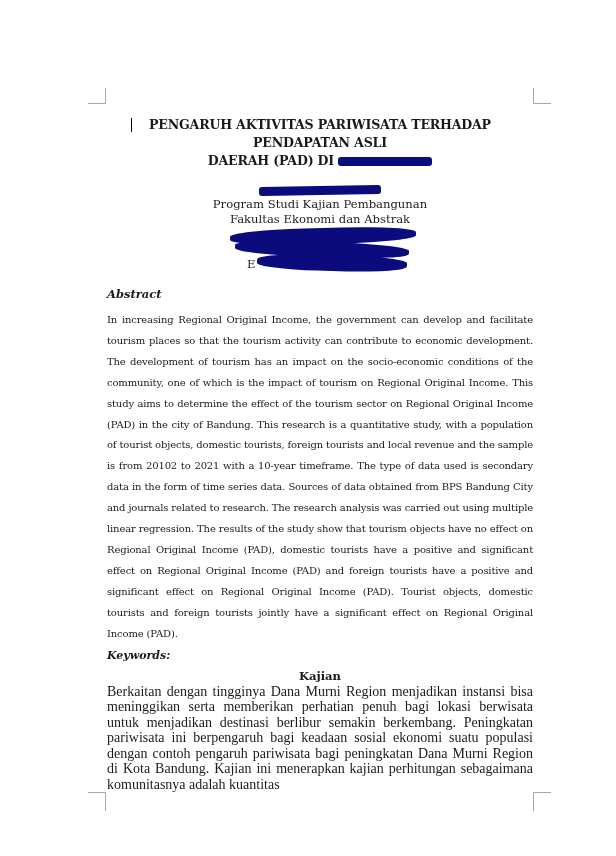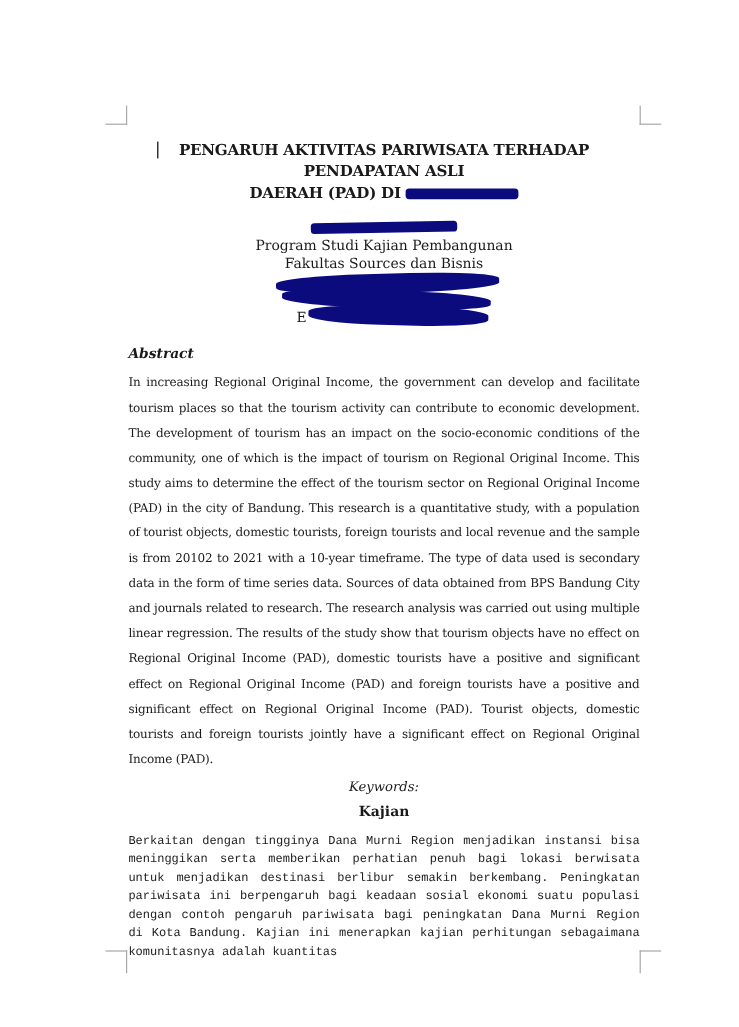--- a/index.html
+++ b/index.html
@@ -25,26 +25,26 @@
     .affil { text-align: center; font-size: 11.6px; line-height: 15px; margin-top: 6px; position: relative; }
     .affil div { white-space: nowrap; }
 
     .scribble { position: absolute; background: #0b0b7e; border-radius: 40%; }
 
     .abstract-heading { font-style: italic; font-weight: bold; font-size: 11.5px; margin-top: 14px; line-height: 16px; }
     .abstract-body {
       font-size: 10px; line-height: 20.9px; text-align: justify;
       margin-top: 8px; letter-spacing: -0.15px; font-family: "DejaVu Serif", serif;
     }
-    .keywords-label { font-style: italic; font-weight: normal; font-size: 11px; line-height: 21px; margin-top: 0; text-align: center; }
+    .keywords-label { font-style: italic; font-weight: bold; font-size: 11px; line-height: 21px; margin-top: 0; }
     .keywords-text { font-style: italic; font-weight: bold; font-size: 11px; line-height: 21px; text-align: justify; text-align-last: left; word-spacing: 3px; }
     .abstrak-heading { text-align: center; font-weight: bold; font-size: 11.6px; line-height: 16px; margin-top: 2px; }
     .abstrak-body {
-      font-size: 10px; line-height: 15.6px; text-align: justify; margin-top: 10px;
-      font-family: Liberation Mono, monospace;
+      font-size: 14px; line-height: 15.6px; text-align: justify; 
+      font-family: Liberation Serif, serif;
     }
   </style>
 </head>
 <body>
 
 <div class="crop tl"></div>
 <div class="crop tr"></div>
 <div class="crop bl"></div>
 <div class="crop br"></div>
 
@@ -55,21 +55,21 @@
     <div>
       <span>DAERAH (PAD) DI </span><span class="redact" style="width:94px;height:9px;"></span>
     </div>
   </div>
 
   <div class="affil">
     <div style="height:15px;">
       <span class="redact" style="width:122px;height:9px;transform:rotate(-1deg);"></span>
     </div>
     <div>Program Studi Kajian Pembangunan</div>
-    <div>Fakultas Sources dan Bisnis</div>
+    <div>Fakultas Ekonomi dan Abstrak</div>
     <div style="height:15px;"></div>
     <div style="height:15px;"></div>
     <div style="height:15px;text-align:left;padding-left:140px;">
       <span>E</span>
     </div>
     <div class="scribble" style="left:123px;top:46px;width:186px;height:16px;transform:rotate(-1.5deg);"></div>
     <div class="scribble" style="left:128px;top:60px;width:174px;height:15px;transform:rotate(2deg);"></div>
     <div class="scribble" style="left:150px;top:73px;width:150px;height:16px;transform:rotate(1.5deg);"></div>
   </div>
 

